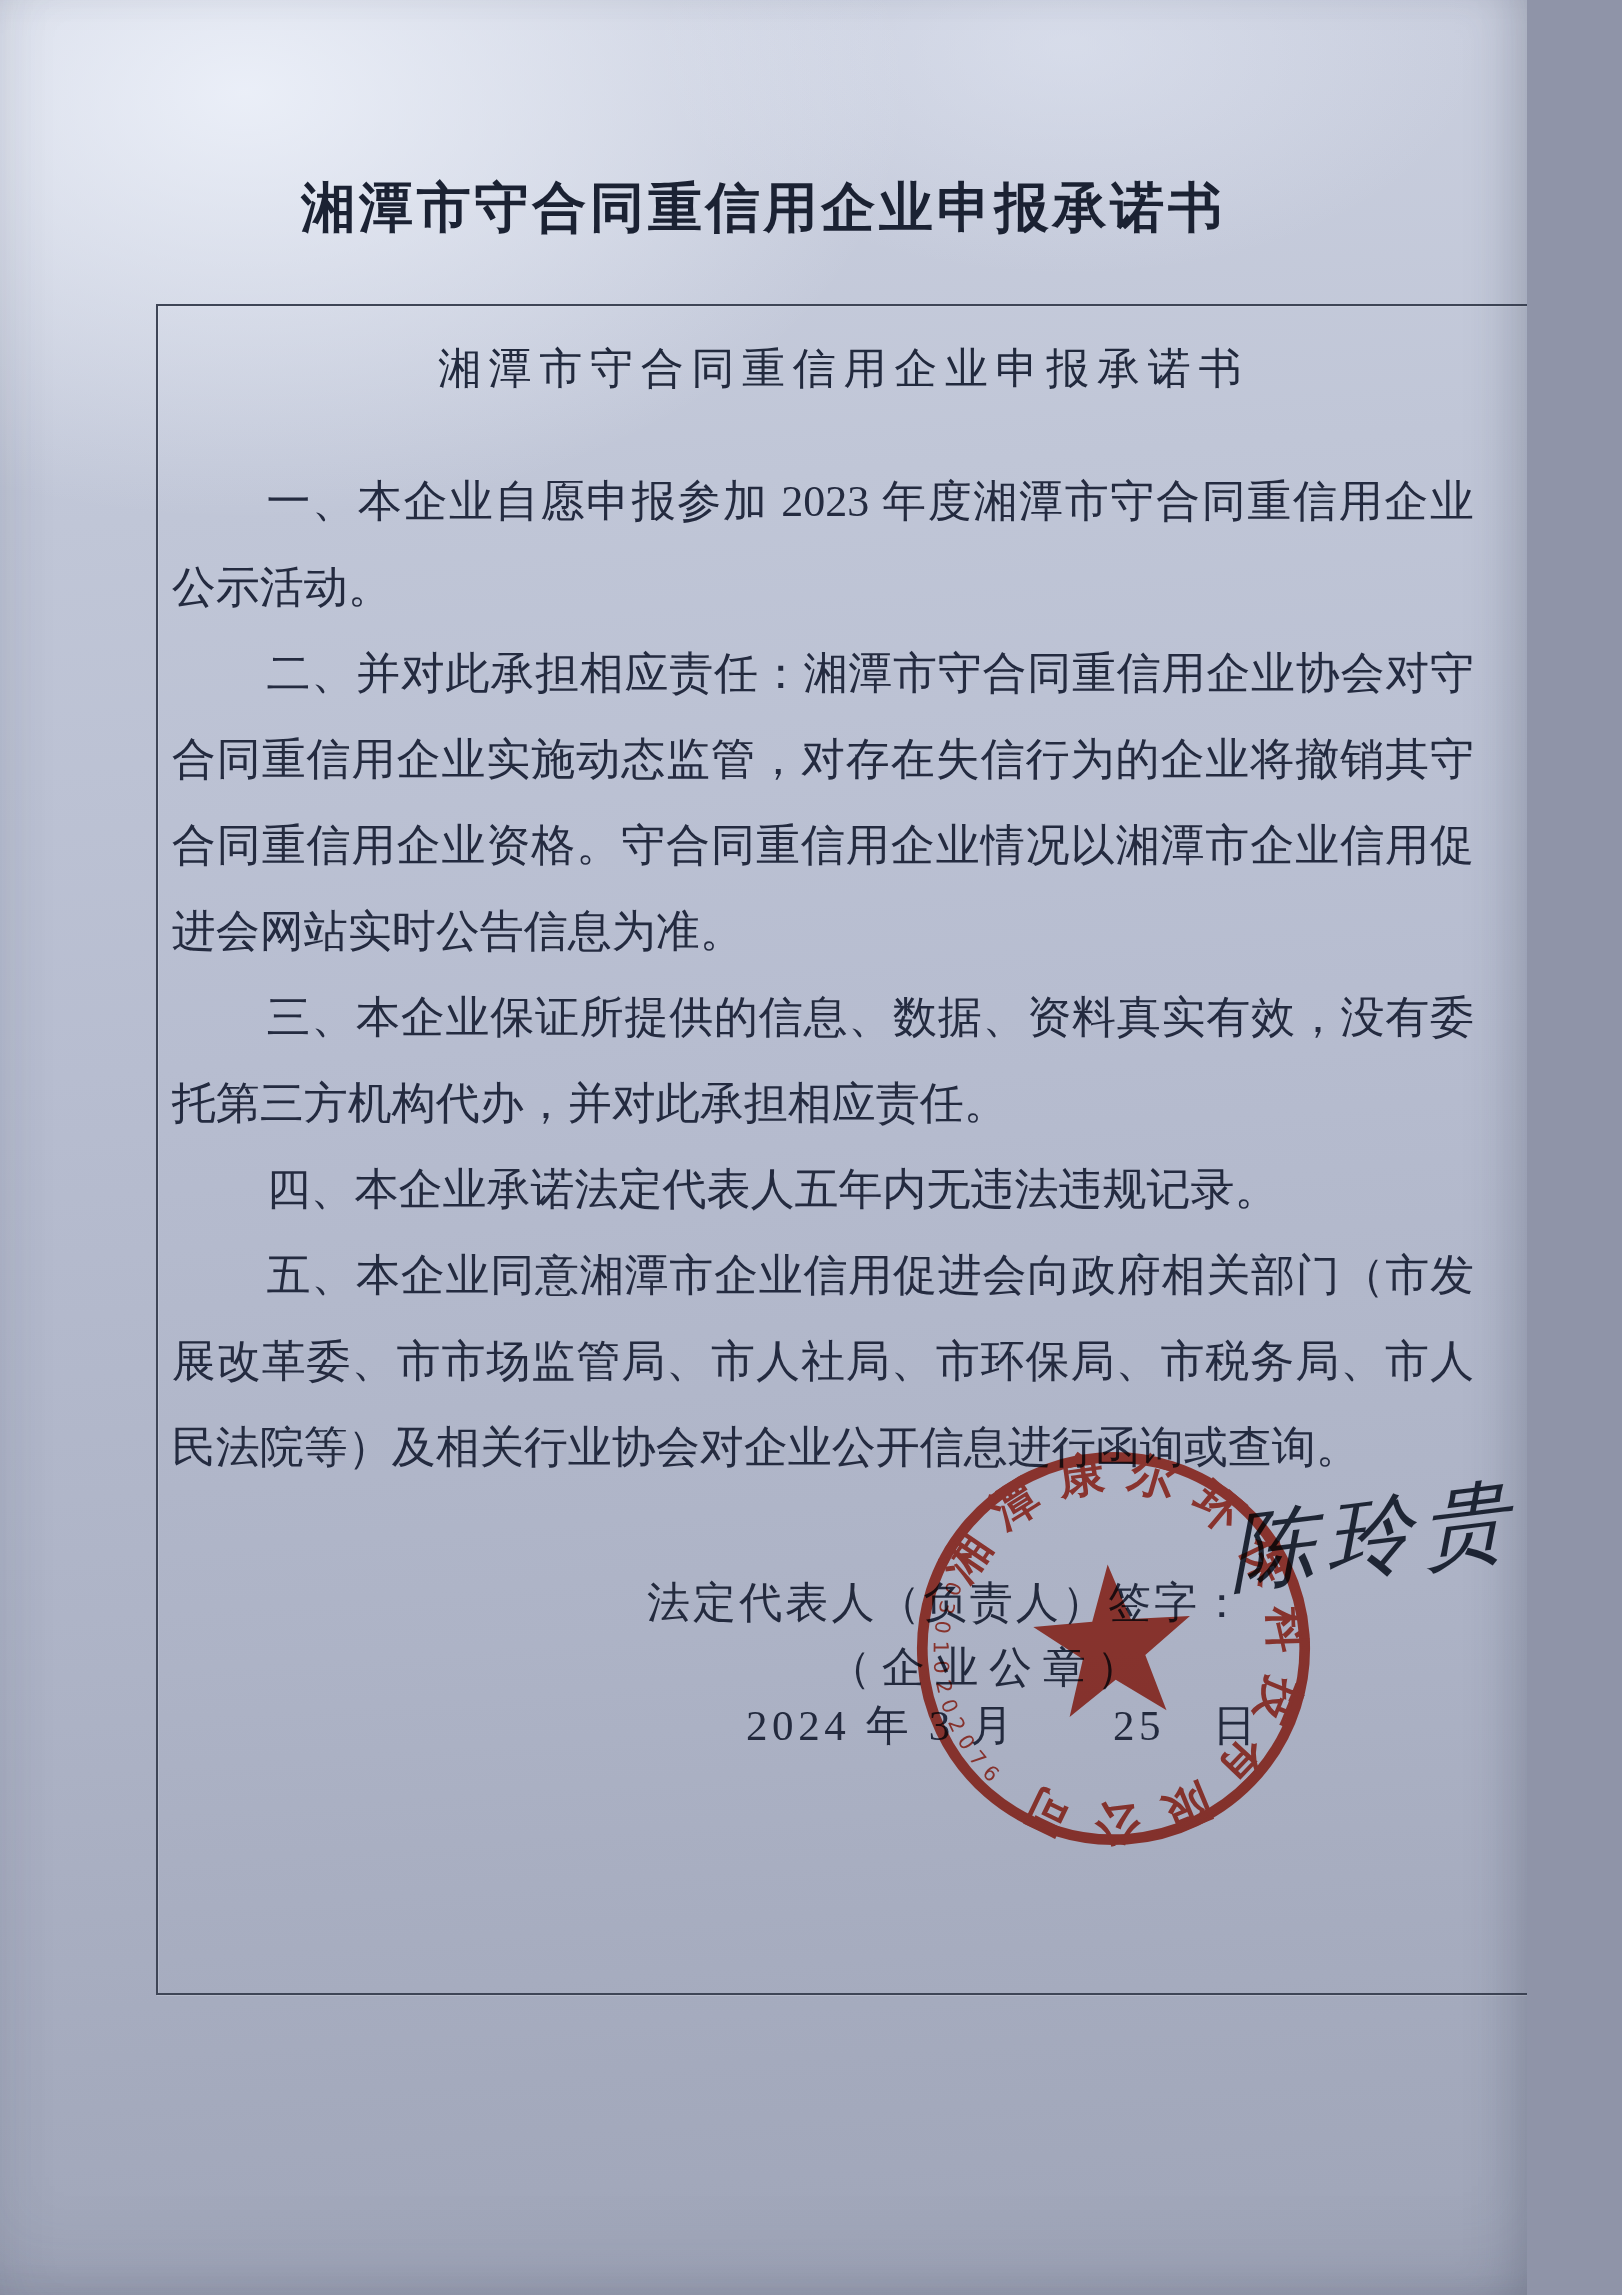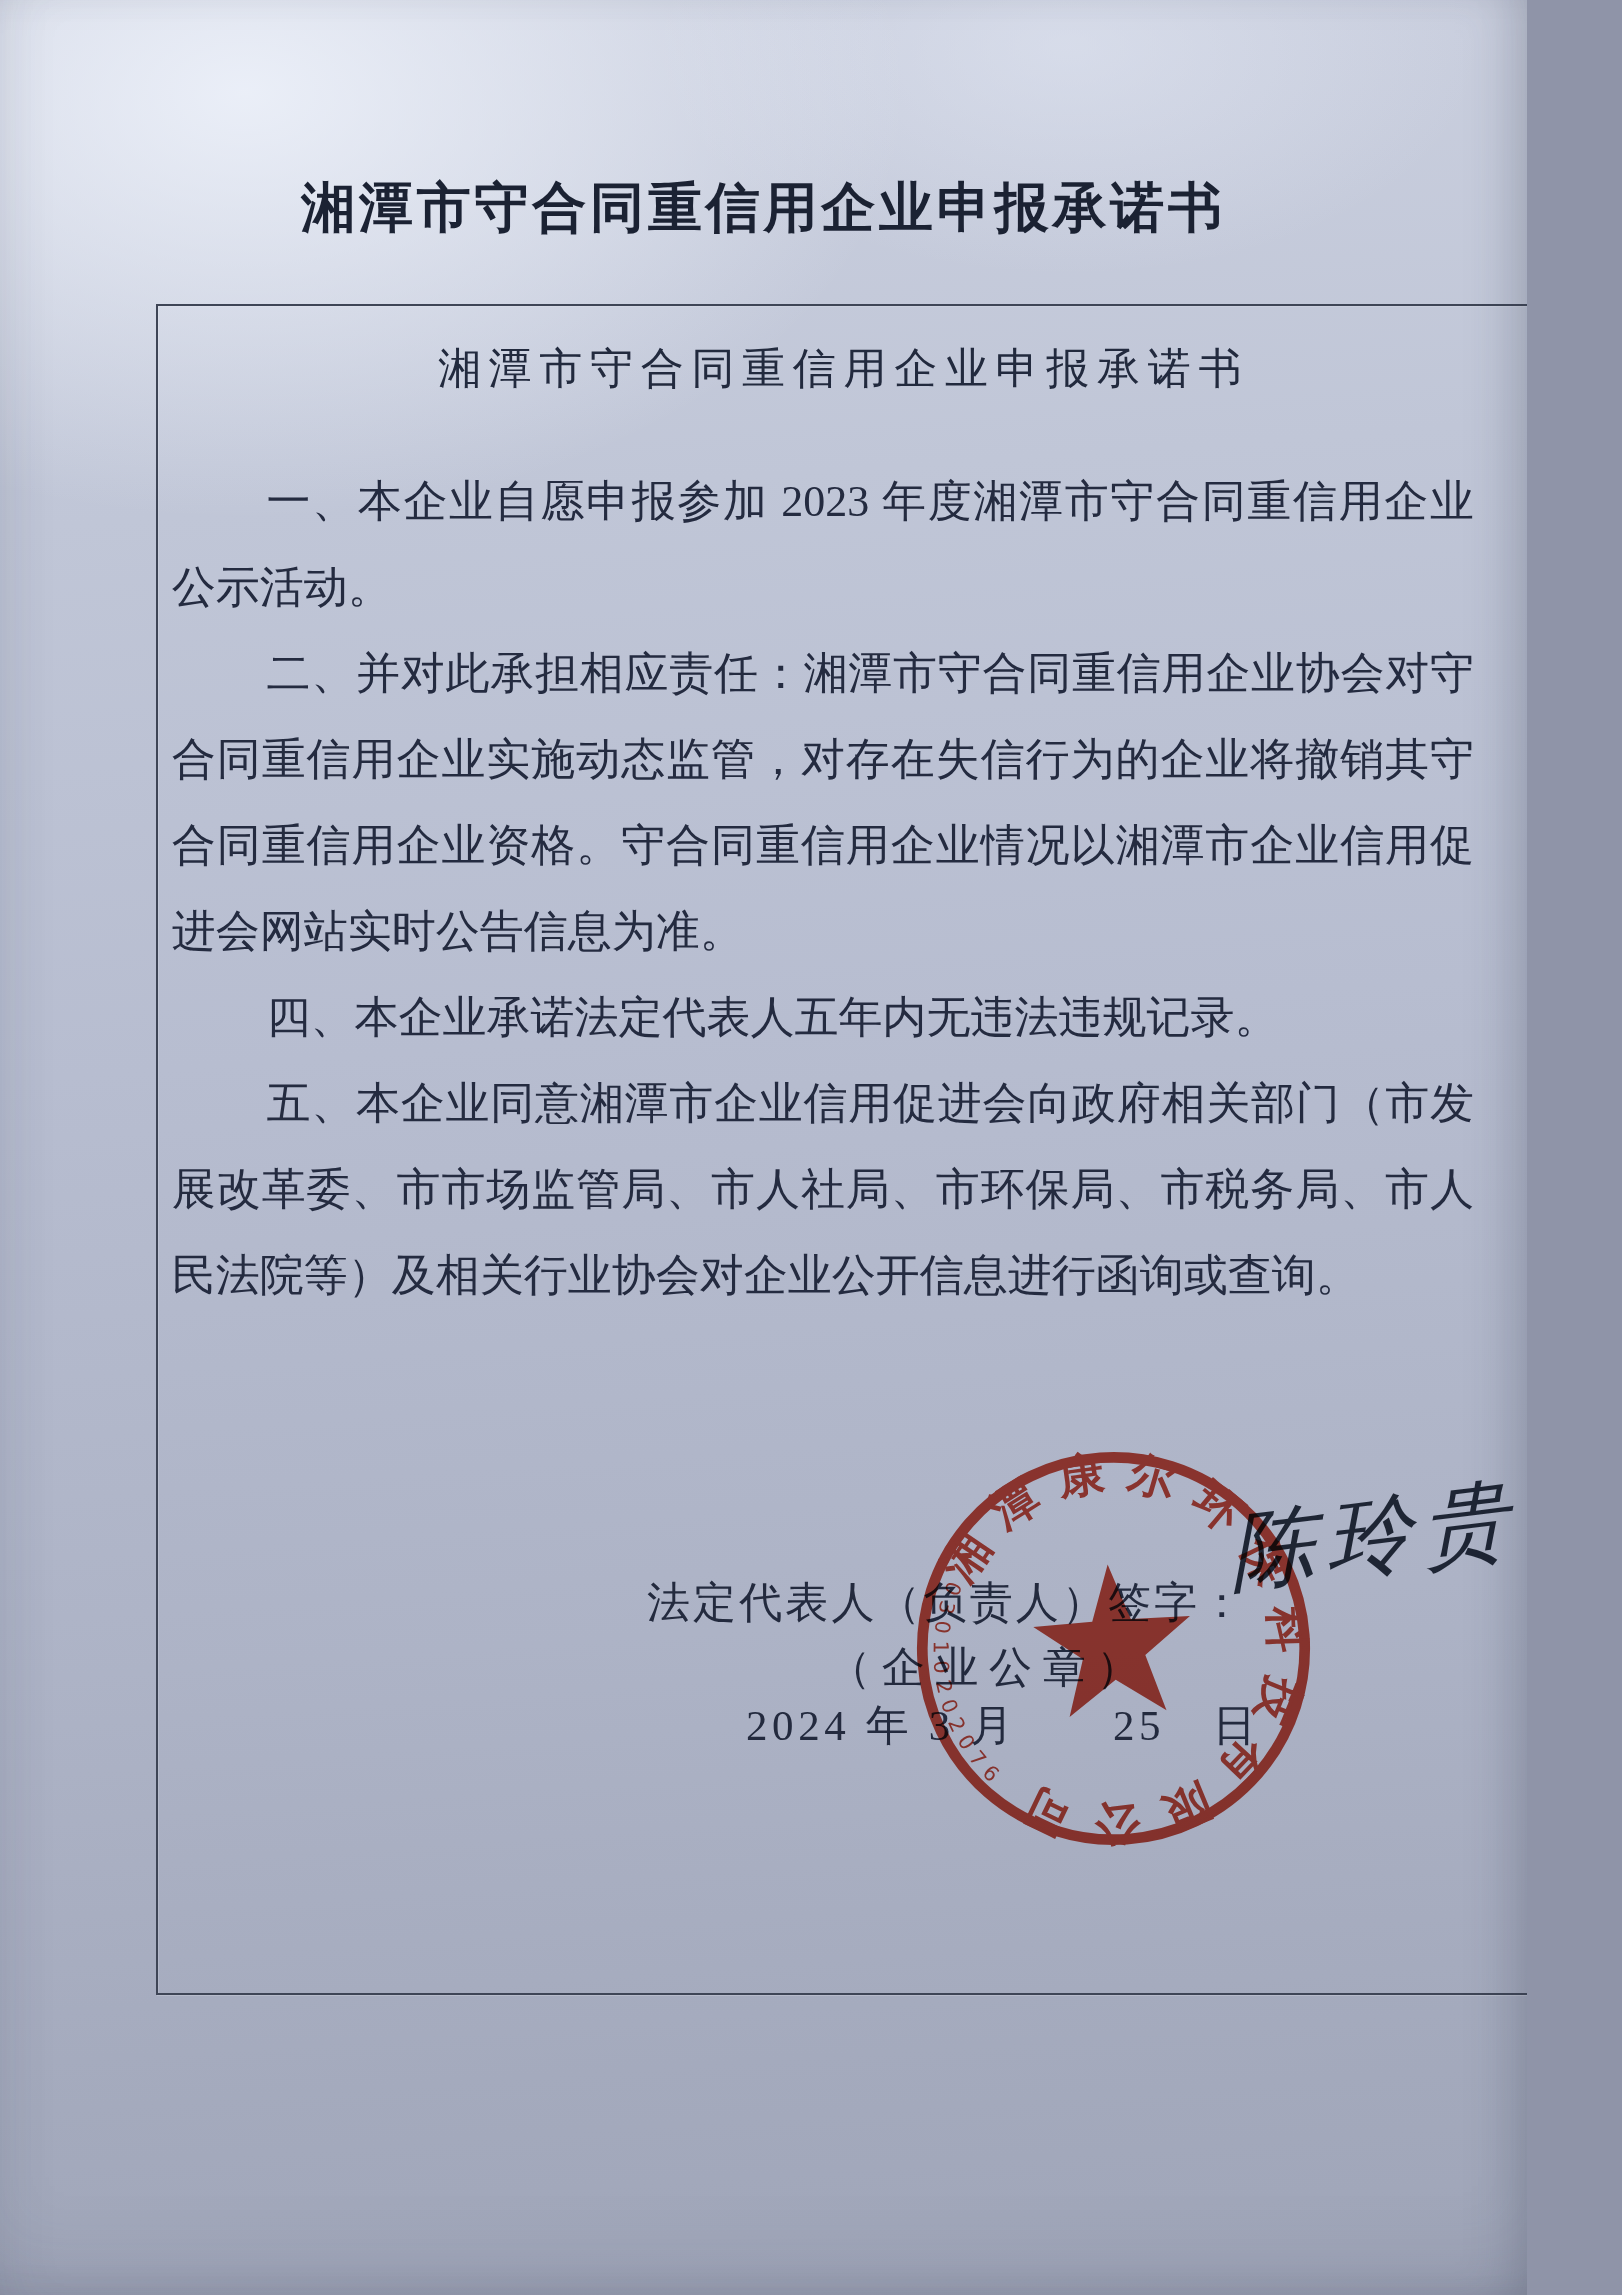--- a/index.html
+++ b/index.html
@@ -72,20 +72,21 @@
 <div class="page">
 
   <div class="main-title">湘潭市守合同重信用企业申报承诺书</div>
 
   <div class="frame">
     <div class="inner-title">湘潭市守合同重信用企业申报承诺书</div>
 
     <div class="body-text">
       <p>一、本企业自愿申报参加 2023 年度湘潭市守合同重信用企业公示活动。</p>
       <p>二、并对此承担相应责任：湘潭市守合同重信用企业协会对守合同重信用企业实施动态监管，对存在失信行为的企业将撤销其守合同重信用企业资格。守合同重信用企业情况以湘潭市企业信用促进会网站实时公告信息为准。</p>
+      <p>三、本企业保证所提供的信息、数据、资料真实有效，没有委托第三方机构代办，并对此承担相应责任。</p>
       <p>四、本企业承诺法定代表人五年内无违法违规记录。</p>
       <p>五、本企业同意湘潭市企业信用促进会向政府相关部门（市发展改革委、市市场监管局、市人社局、市环保局、市税务局、市人民法院等）及相关行业协会对企业公开信息进行函询或查询。</p>
     </div>
   </div>
 
   <div class="sig-label">法定代表人（负责人）签字：</div>
 
   <div class="sig-name">陈玲贵</div>
 
   <div class="seal-note">（企业公章）</div>

